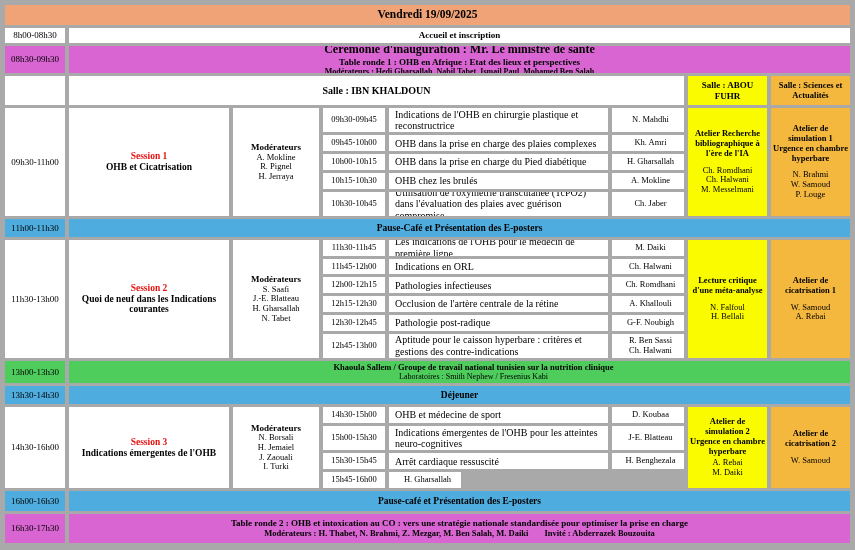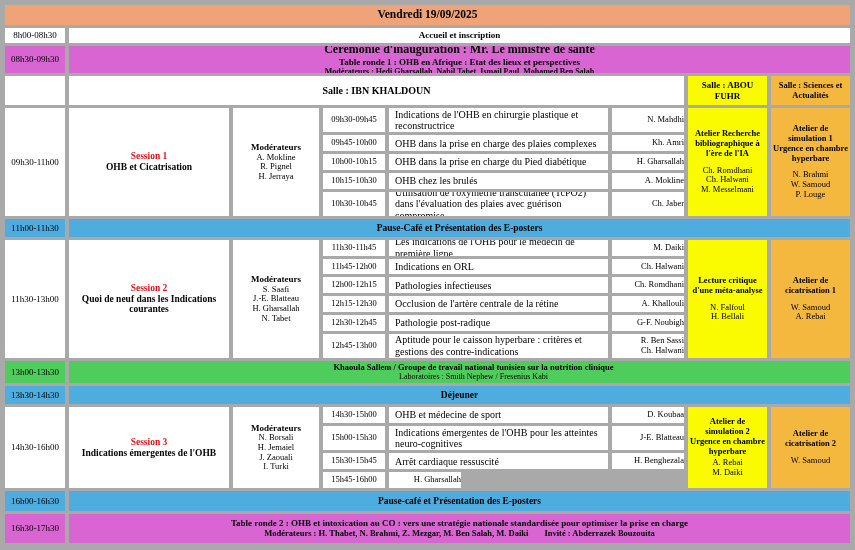--- a/index.html
+++ b/index.html
@@ -25,21 +25,21 @@
   .bg-salmon{background:var(--salmon);}
   .bg-magenta{background:var(--magenta);}
   .bg-blue{background:var(--blue);}
   .bg-green{background:var(--green);}
   .talks{flex:1;display:flex;flex-direction:column;gap:3px;}
   .talk{display:flex;gap:4px;flex:1;min-height:0;}
   .talk.tall{flex:1.55;}
   .c-ttime{flex:0 0 62px;font-size:8.5px;}
   .c-title{flex:1;flex-direction:row;justify-content:flex-start;
            text-align:left;font-size:10px;padding:0 3px 0 6px;}
-  .c-speaker{flex:0 0 72px;align-items:flex-end;justify-content:center;
+  .c-speaker{flex:0 0 72px;align-items:center;justify-content:center;
              text-align:left;font-size:8.5px;padding-left:5px;}
   .header-label{font-size:11.5px;font-weight:bold;}
   .band-label{font-size:10px;font-weight:bold;}
   .cer-l1{font-size:12px;font-weight:bold;}
   .cer-l2{font-size:9px;font-weight:bold;}
   .cer-l3{font-size:8px;font-weight:bold;}
   .room-main{font-size:10px;font-weight:bold;}
   .room-side{font-size:8.5px;font-weight:bold;}
   .sess-label{font-size:9.5px;font-weight:bold;color:var(--session-red);}
   .sess-name{font-size:9.5px;font-weight:bold;padding:0 4px;}

